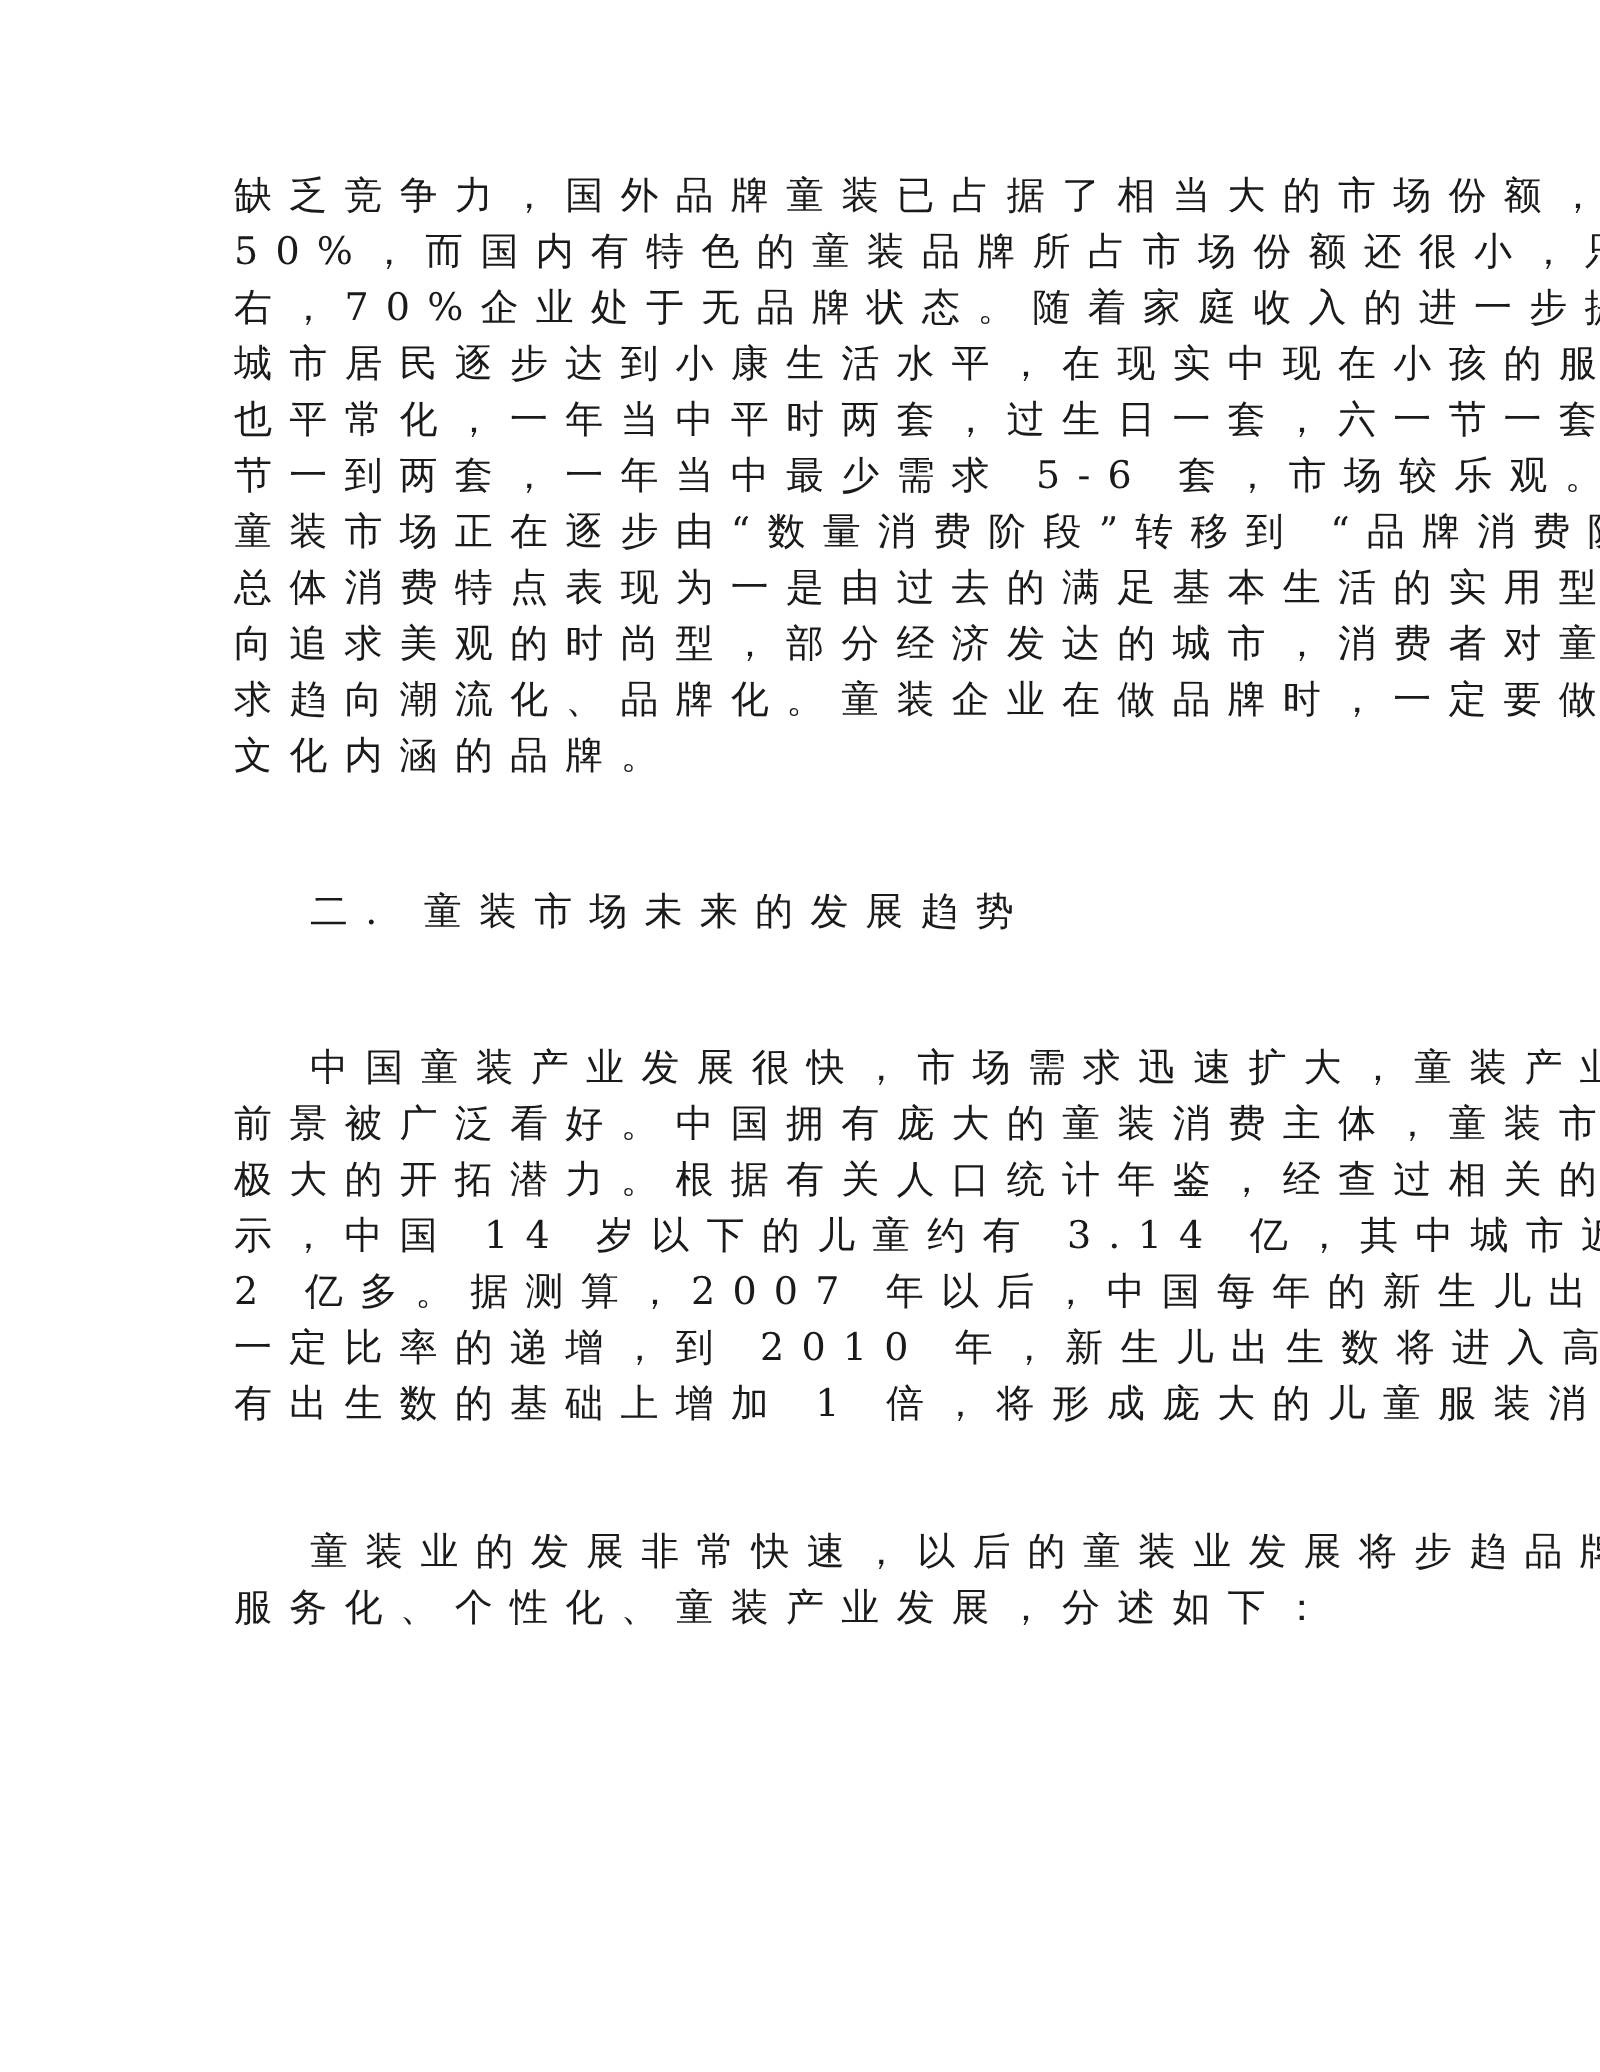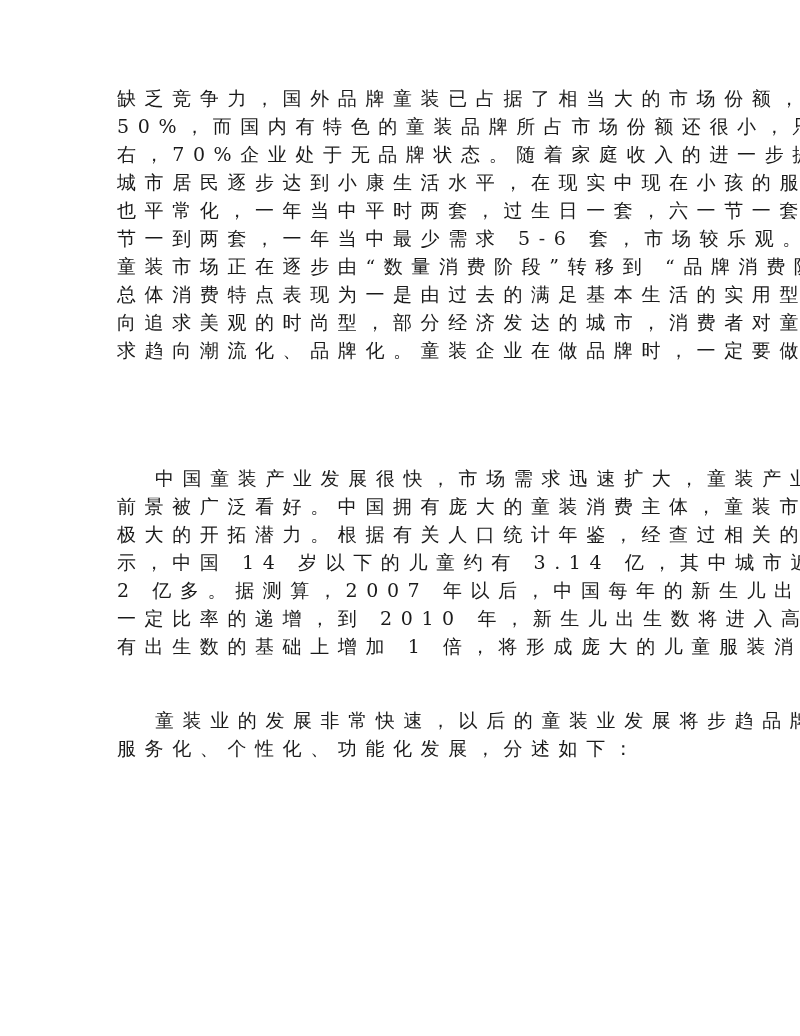--- a/index.html
+++ b/index.html
@@ -21,40 +21,44 @@
     <div class="line">缺乏竞争力，国外品牌童装已占据了相当大的市场份额，几乎达</div>
     <div class="line">50%，而国内有特色的童装品牌所占市场份额还很小，只有 30%左</div>
     <div class="line">右，70%企业处于无品牌状态。随着家庭收入的进一步提高，以及</div>
     <div class="line">城市居民逐步达到小康生活水平，在现实中现在小孩的服饰需求</div>
     <div class="line">也平常化，一年当中平时两套，过生日一套，六一节一套，过春</div>
     <div class="line">节一到两套，一年当中最少需求 5-6 套，市场较乐观。同时中国</div>
     <div class="line">童装市场正在逐步由“数量消费阶段”转移到 “品牌消费阶段”</div>
     <div class="line">总体消费特点表现为一是由过去的满足基本生活的实用型开始转</div>
     <div class="line">向追求美观的时尚型，部分经济发达的城市，消费者对童装的需</div>
     <div class="line">求趋向潮流化、品牌化。童装企业在做品牌时，一定要做一个有</div>
+    <div class="line">文化内涵的品牌。</div>
   </div>
 
   <div class="gap-lg"></div>
 
+  <div class="para indent">
+    <div class="line">二. 童装市场未来的发展趋势</div>
+  </div>
 
   <div class="gap-lg"></div>
 
   <div class="para">
     <div class="line indent">中国童装产业发展很快，市场需求迅速扩大，童装产业发展</div>
     <div class="line">前景被广泛看好。中国拥有庞大的童装消费主体，童装市场具有</div>
     <div class="line">极大的开拓潜力。根据有关人口统计年鉴，经查过相关的资料显</div>
     <div class="line">示，中国 14 岁以下的儿童约有 3.14 亿，其中城市近 1 亿，农村</div>
     <div class="line">2 亿多。据测算，2007 年以后，中国每年的新生儿出生率将保持</div>
     <div class="line">一定比率的递增，到 2010 年，新生儿出生数将进入高峰期，在现</div>
     <div class="line">有出生数的基础上增加 1 倍，将形成庞大的儿童服装消费市场。</div>
   </div>
 
   <div class="gap-md"></div>
 
   <div class="para">
     <div class="line indent">童装业的发展非常快速，以后的童装业发展将步趋品牌化、</div>
-    <div class="line">服务化、个性化、功能化发展，分述如下：</div>
+    <div class="line">服务化、个性化、童装产业发展，分述如下：</div>
   </div>
 
   <div class="gap-lg"></div>
 
 
 </div>
 
 </body></html>

